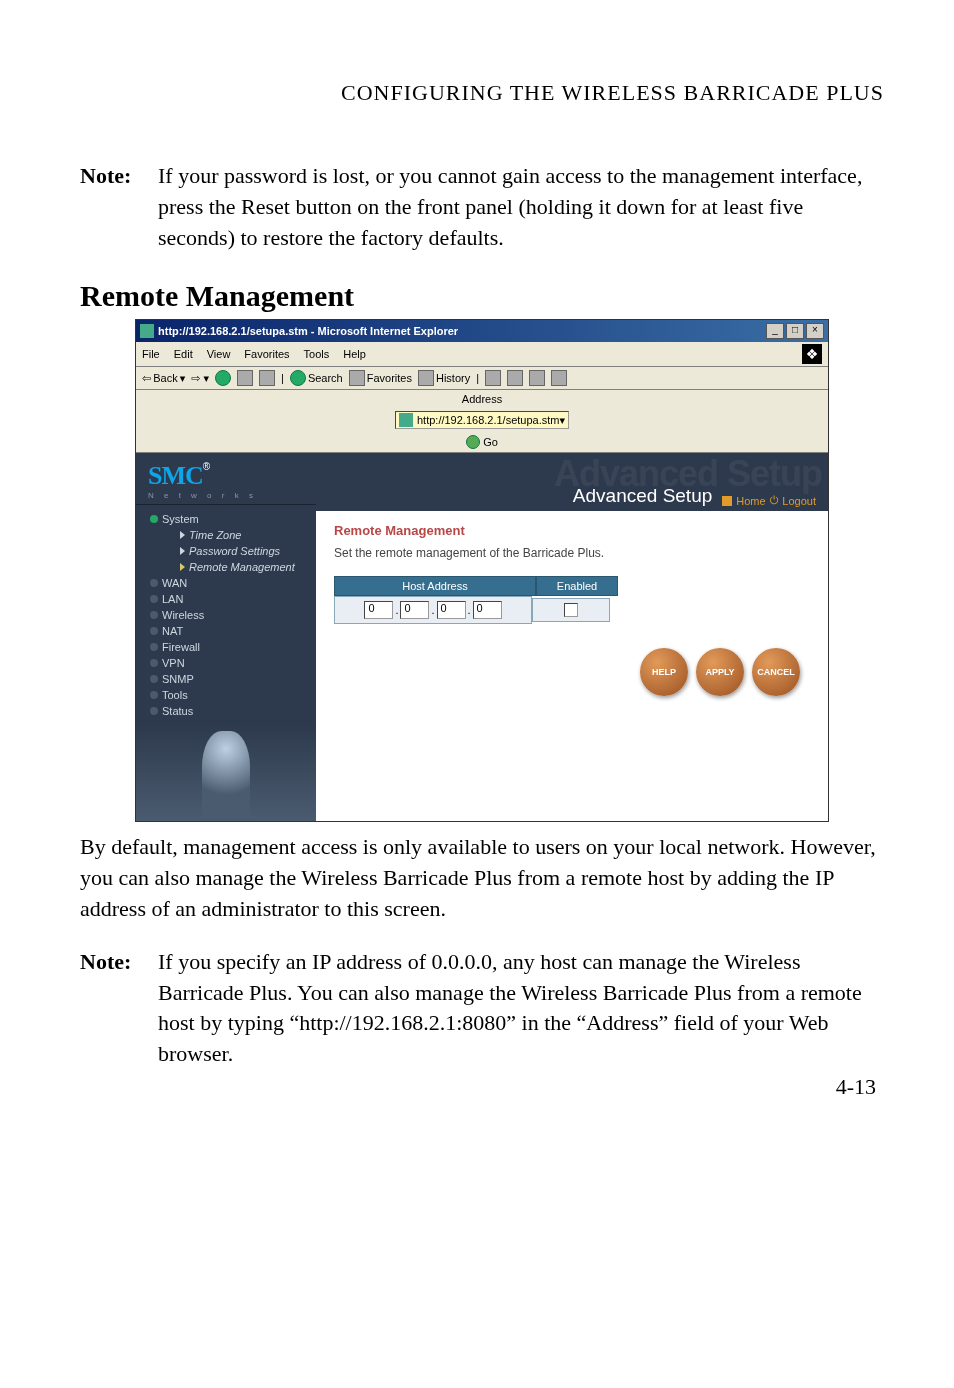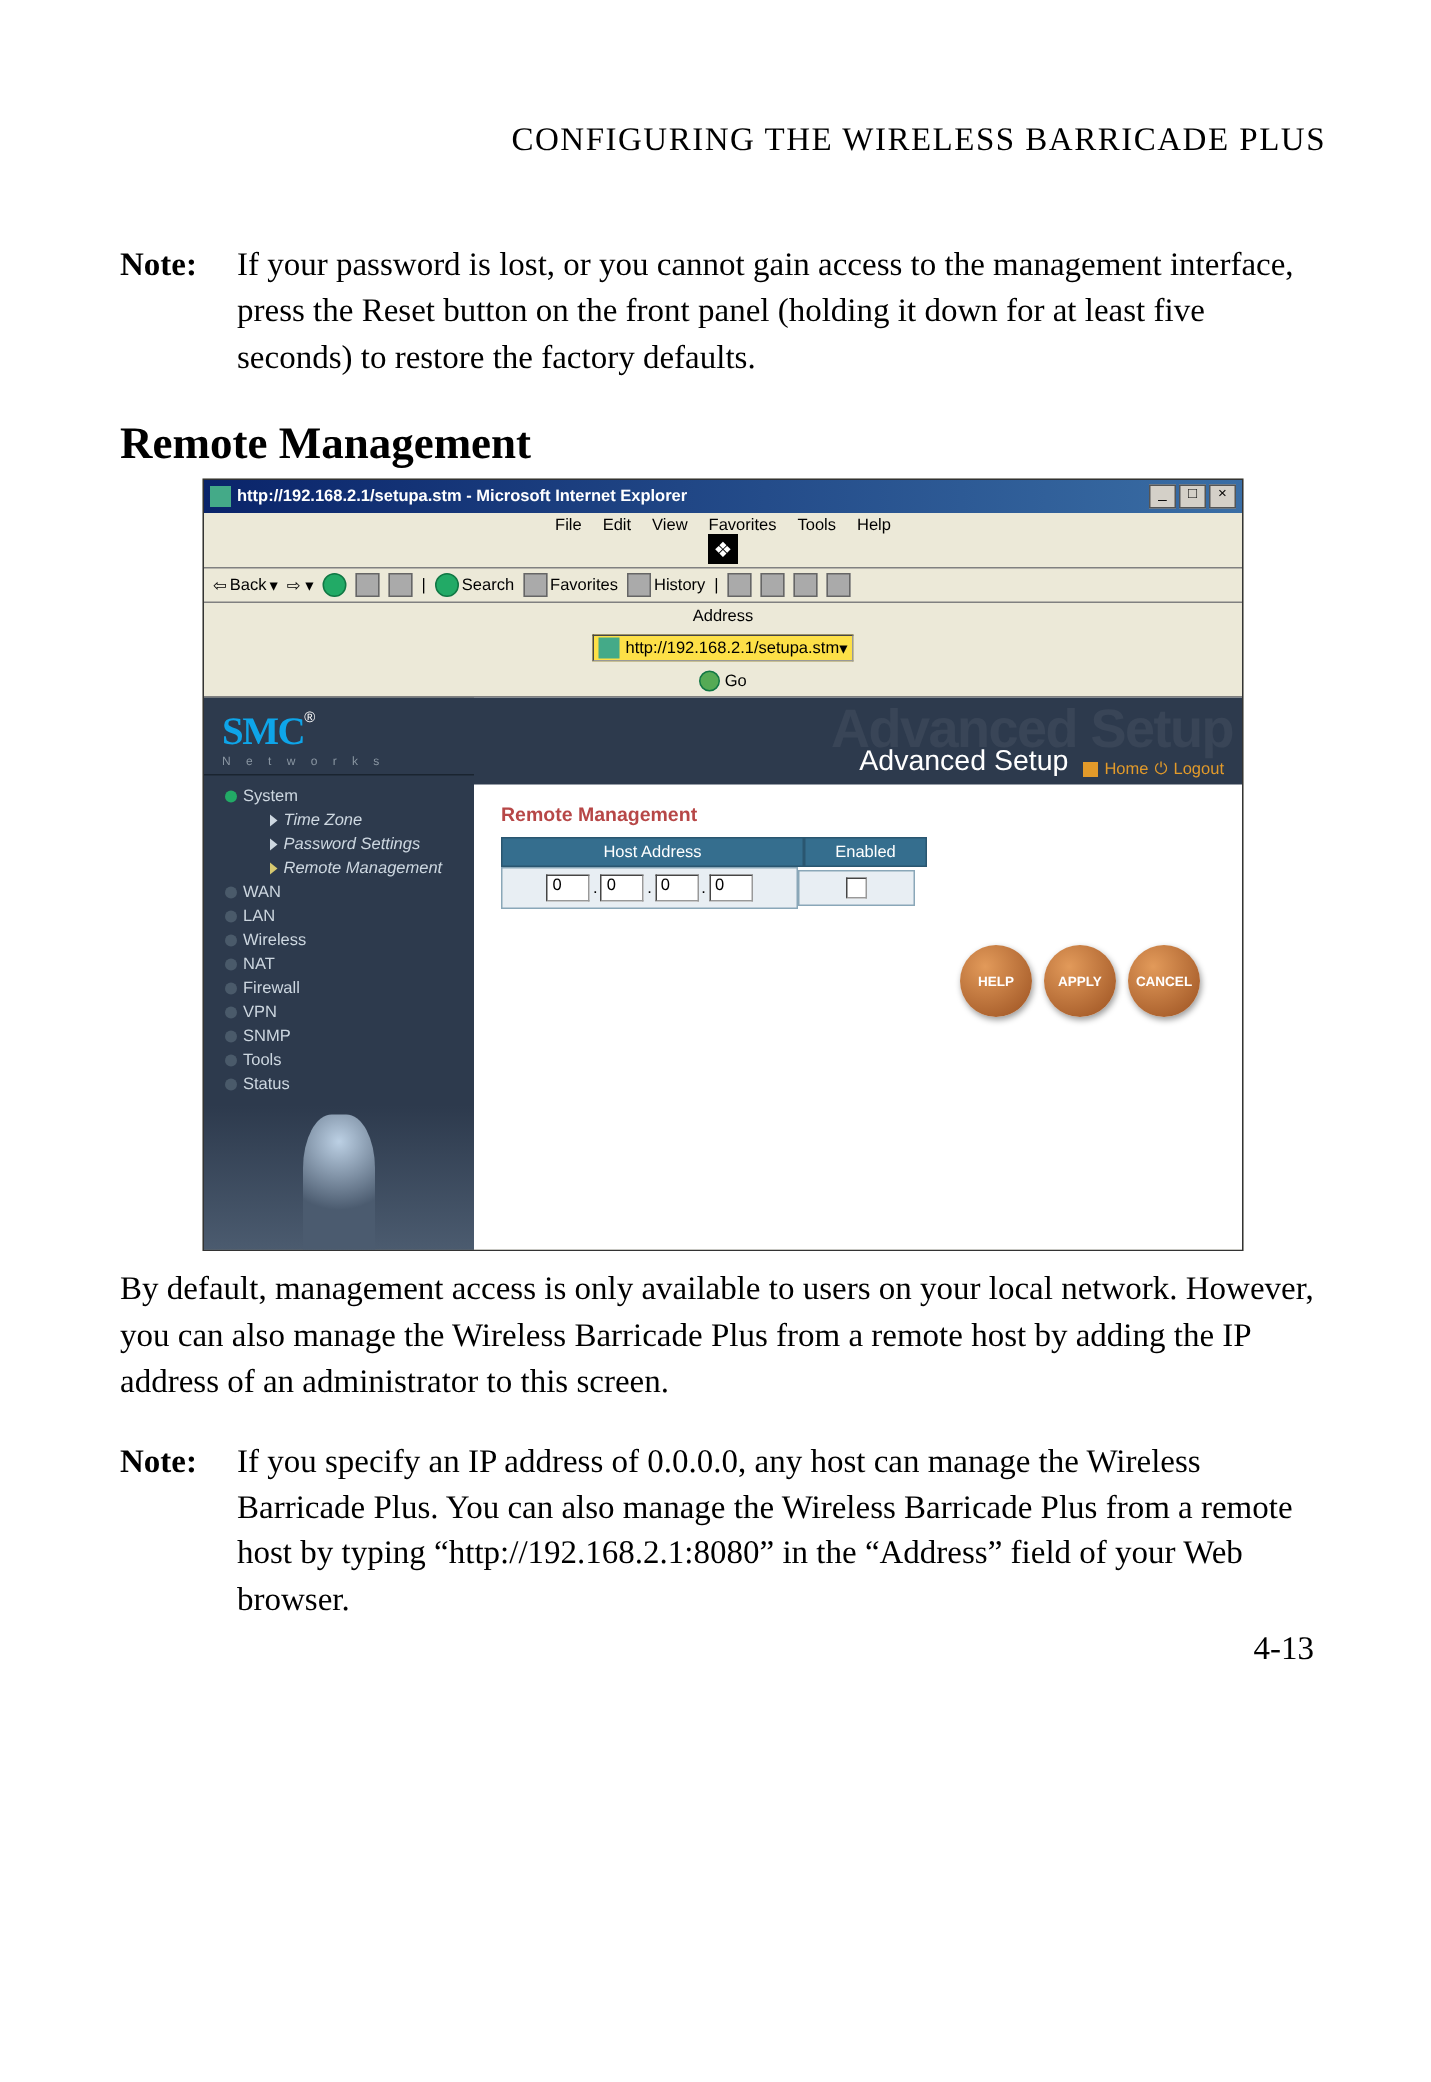--- a/index.html
+++ b/index.html
@@ -67,42 +67,41 @@
   .ie-sysbuttons { display:flex; gap:2px; }
   .ie-sysbuttons div {
     width: 16px; height: 14px;
     background: #d4d0c8; border:1px solid #555;
     font-size:10px;text-align:center;line-height:12px;color:#000;
   }
   .ie-menubar {
     display:flex; justify-content:space-between; align-items:center;
     padding: 2px 6px;
     border-bottom: 1px solid #808080;
-    flex-direction: column;
   }
   .ie-menu { display:flex; gap:14px; font-size:11px;}
   .ie-logo {
     width:20px;height:20px;background:#000;
     display:flex;align-items:center;justify-content:center;
     font-size:14px;color:#fff;
   }
   .ie-toolbar {
     display:flex;align-items:center;gap:6px;
     padding:3px 6px;border-bottom:1px solid #808080;font-size:11px;
   }
   .ie-tbitem {display:flex;align-items:center;gap:2px;}
   .tb-ico {width:14px;height:14px;background:#aaa;border:1px solid #666;}
   .tb-circle{width:14px;height:14px;border-radius:50%;background:#2a6;border:1px solid #174;}
   .ie-addressbar {
     display:flex;align-items:center;gap:6px;padding:3px 6px;
     border-bottom:1px solid #808080;
     flex-direction:column;
   }
   .ie-address-input {
-    flex:1;display:flex;align-items:center;background:#fde047;border:1px inset #999;
+    flex:1;display:flex;align-items:center;background:#fef9c3;border:1px inset #999;
     padding:1px 3px;font-size:11px;color:#000;
   }
   .ie-go {
     display:flex;align-items:center;gap:3px;font-size:11px;
   }
   .ie-go-icon{width:12px;height:12px;background:#5a5;border-radius:50%;border:1px solid #174;}
   .ie-content {
     display:flex;height:368px;position:relative;
   }
   .ie-sidebar {
@@ -323,20 +322,21 @@
           <div class="adv-links">
             <span class="adv-home-ico"></span>
             <span>Home</span>
             <span style="color:#e29a2a">⏻</span>
             <span>Logout</span>
           </div>
         </div>
 
         <div class="main-body">
           <div class="rm-title">Remote Management</div>
+          <div class="rm-desc">Set the remote management of the Barricade Plus.</div>
 
           <div>
             <div class="rm-row">
               <div class="rm-col-head" style="width:180px;text-align:center">Host Address</div>
               <div class="rm-col-head" style="width:60px;text-align:center">Enabled</div>
             </div>
             <div class="rm-row">
               <div class="host-cell" style="width:180px;justify-content:center">
                 <span class="host-input">0</span>
                   <span class="dot-sep">.</span>

